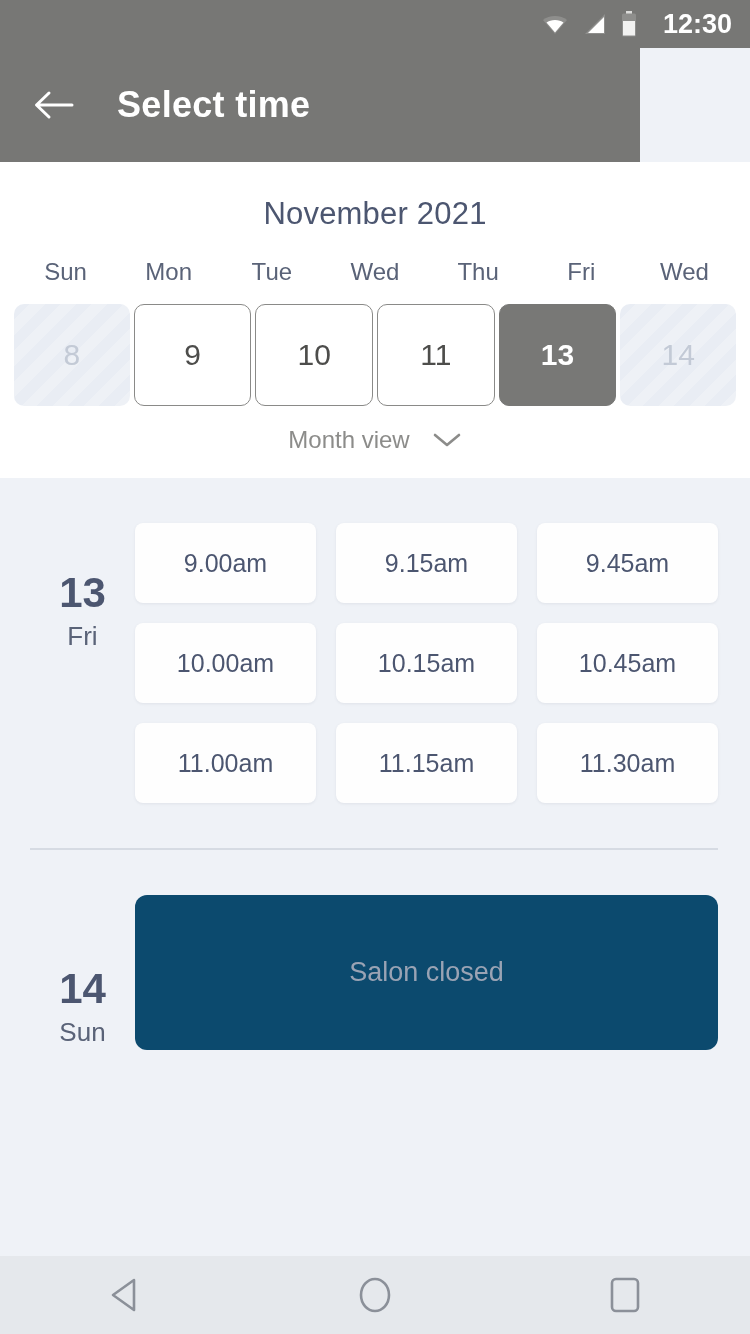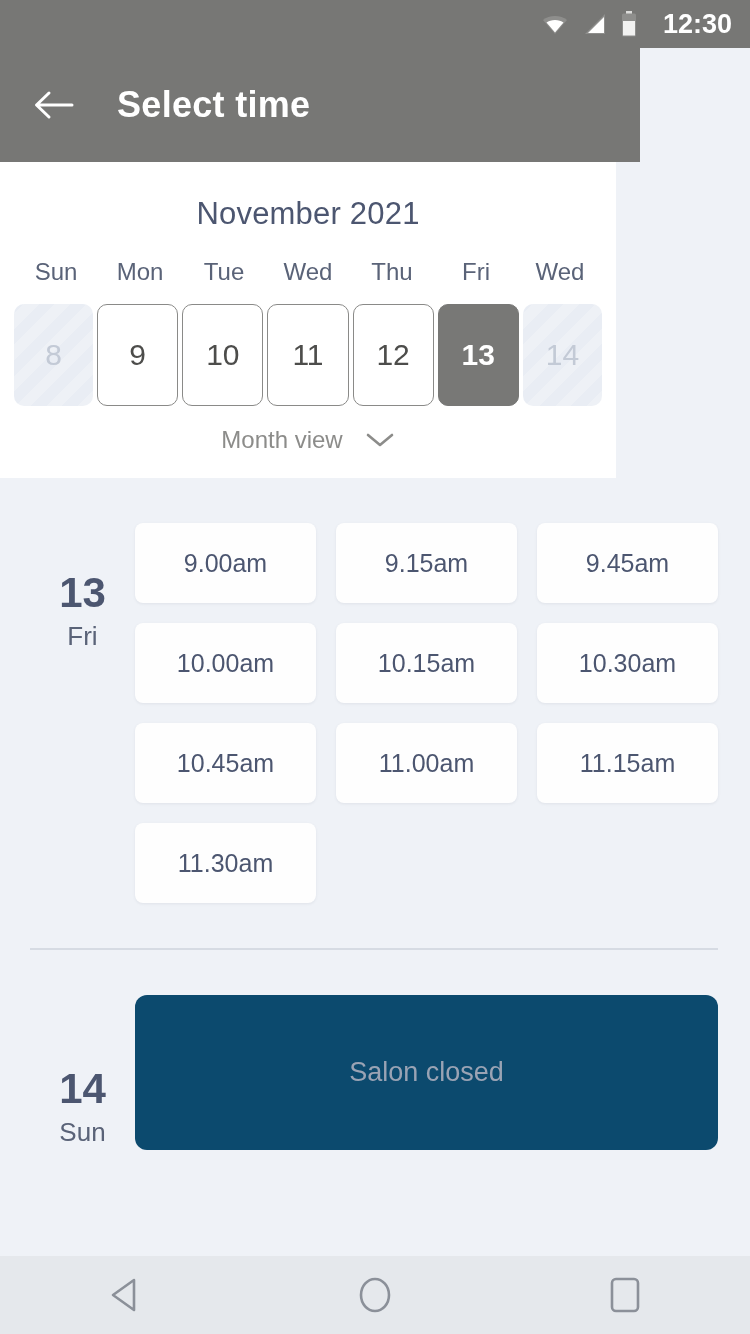--- a/index.html
+++ b/index.html
@@ -72,21 +72,21 @@
     font-size: 36px;
     font-weight: bold;
     margin-left: 30px;
     letter-spacing: 0.3px;
   }
 
   
   .calendar-panel {
     position: absolute;
     top: 162px; left: 0;
-    width: 616px;
+    width: 750px;
     height: 316px;
     background: #ffffff;
   }
   .month-title {
     text-align: center;
     color: #4c5670;
     font-size: 31px;
     padding-top: 34px;
     letter-spacing: 0.2px;
   }
@@ -298,21 +298,20 @@
       <div class="weekday">Thu</div>
       <div class="weekday">Fri</div>
       <div class="weekday">Wed</div>
     </div>
 
     <div class="days-row">
       <div class="day-cell disabled">8</div>
       <div class="day-cell enabled">9</div>
       <div class="day-cell enabled">10</div>
       <div class="day-cell enabled">11</div>
-      <div class="day-cell enabled">12</div>
       <div class="day-cell selected">13</div>
       <div class="day-cell disabled">14</div>
     </div>
 
     <div class="month-view-row">
       <span class="month-view-label">Month view</span>
       <span class="chevron-down">
         <svg viewBox="0 0 30 18">
           <path d="M3 4 L15 14 L27 4" stroke="#8c8c8a" stroke-width="2.6" fill="none" stroke-linecap="round" stroke-linejoin="round"></path>
         </svg>
@@ -326,21 +325,20 @@
       <div class="day-label">
         <div class="day-label-num">13</div>
         <div class="day-label-dow">Fri</div>
       </div>
       <div class="slot-grid">
         <div class="slot">9.00am</div>
         <div class="slot">9.15am</div>
         <div class="slot">9.45am</div>
         <div class="slot">10.00am</div>
         <div class="slot">10.15am</div>
-        <div class="slot">10.30am</div>
         <div class="slot">10.45am</div>
         <div class="slot">11.00am</div>
         <div class="slot">11.15am</div>
         <div class="slot">11.30am</div>
       </div>
     </div>
 
     <div class="divider"></div>
 
     <div class="day-block day-block--sun">

